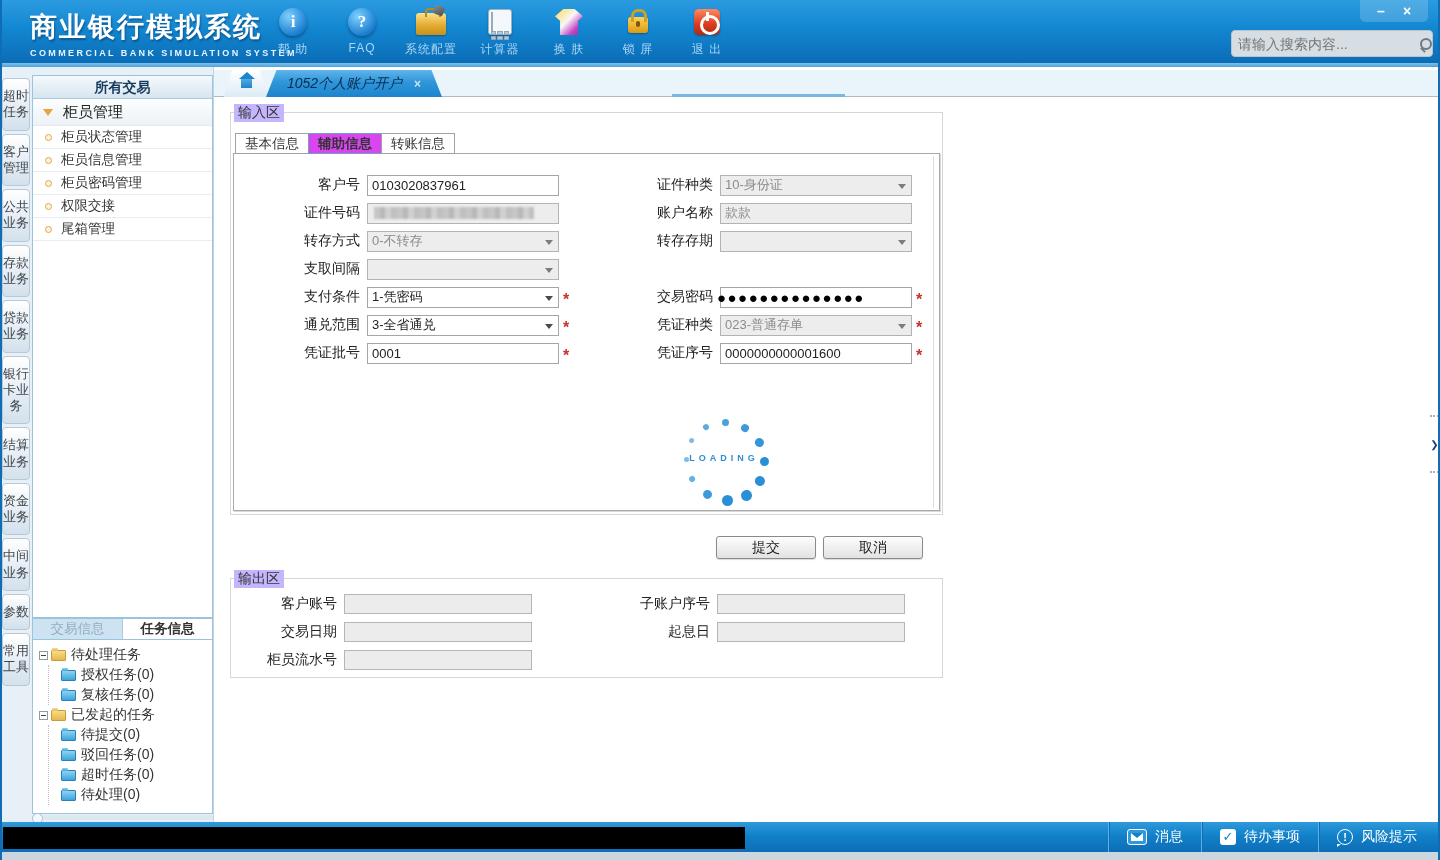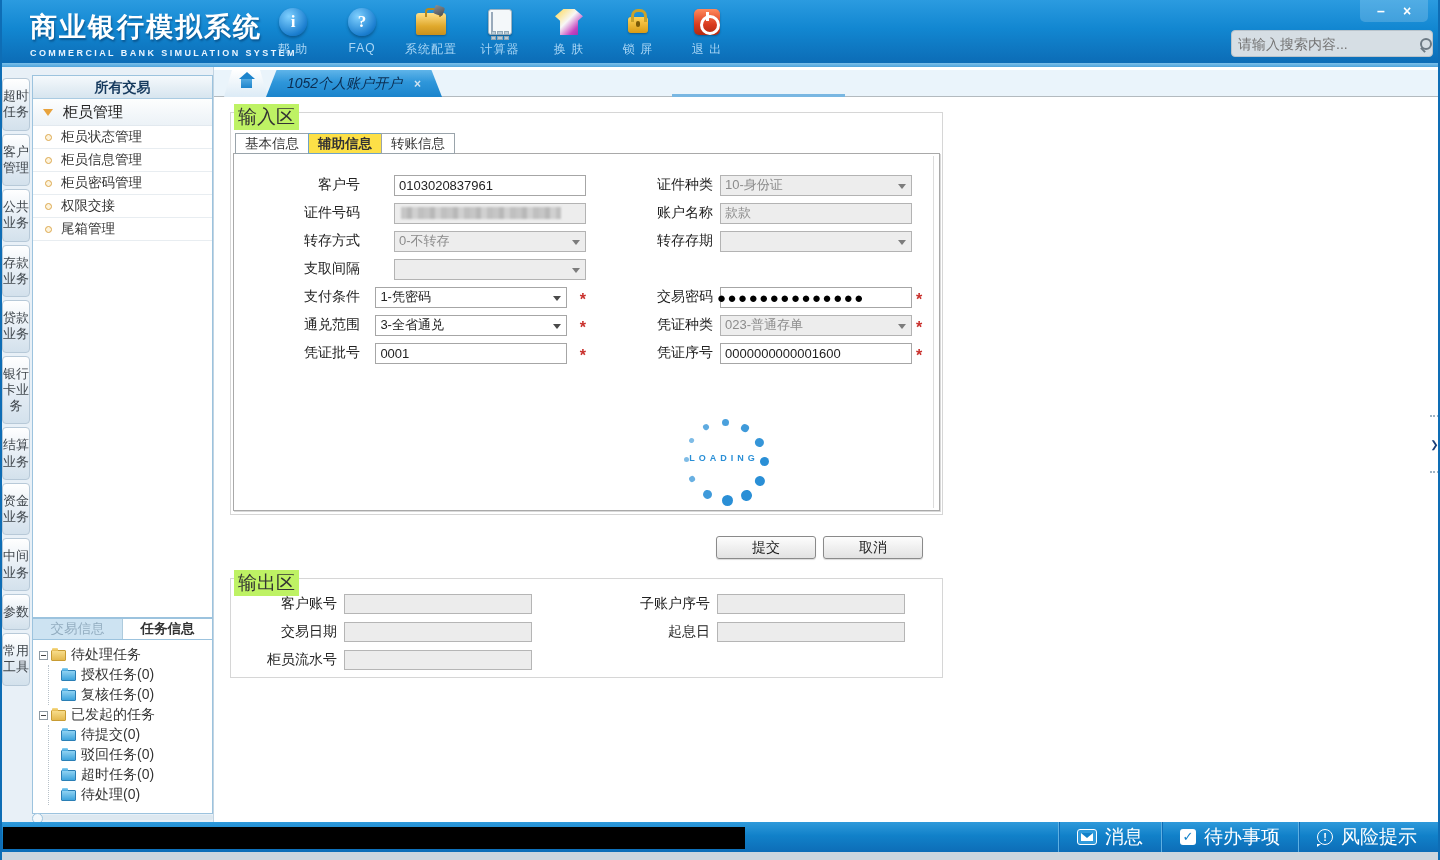--- a/index.html
+++ b/index.html
@@ -124,33 +124,33 @@
     filter:drop-shadow(0 0 1px #0d6cb6); }
   .doc-tab-label { font-size:14px; color:#0b2c50;font-style:italic; }
   .doc-tab-close { margin-left:12px; color:#cfe3f2; font-size:12px; font-weight:bold; cursor:pointer; }
   
   .collapse-handle { position:absolute; right:1px; top:415px; width:9px; height:58px;
     border-top:2px dotted #9fb4c4; border-bottom:2px dotted #9fb4c4; color:#1b3f7a;
     font-size:10px; font-weight:bold; display:flex; align-items:center; justify-content:center; cursor:pointer; }
   
   .section { position:absolute; }
   .section .sec-box { position:absolute; left:0; right:0; top:8px; bottom:0; border:1px solid #d6d6d6; }
-  .section .legend { position:absolute; left:4px; top:0; background:#bef264; padding:0 4px; font-size:19px; color:#333; z-index:2;font-family:Liberation Mono, monospace; }
+  .section .legend { position:absolute; left:4px; top:0; background:#c4b5fd; padding:0 4px; font-size:14px; color:#333; z-index:2;font-family:Liberation Mono, monospace; }
   .input-section { left:230px; top:104px; width:713px; height:411px; }
   .form-tabs { position:absolute; left:5px; top:29px; z-index:2; display:flex; }
   .form-tab { height:21px; line-height:20px; padding:0 9px; font-size:13.5px; color:#333;
     border:1px solid #9aa4ab; border-right:none; background:#fff; cursor:pointer; }
   .form-tab:last-child { border-right:1px solid #9aa4ab; }
-  .form-tab.active { background:#fde047; border-color:#6fa3c6; font-weight:bold; }
+  .form-tab.active { background:#d946ef; border-color:#6fa3c6; font-weight:bold; }
   .form-panel { position:absolute; left:3px; right:3px; top:49px; bottom:4px; border:1px solid #a9a9a9;
     background:#fff; box-shadow:1px 1px 0 #d9d9d9; }
   .form-rows { padding-top:17px; }
   .frow { height:28px; display:flex; align-items:center; }
   .fcell { display:flex; align-items:center; }
-  .fcell.l { width:352px;justify-content:space-between; }
+  .fcell.l { width:352px; }
   .fcell.l .flabel { flex:0 0 133px; }
   .fcell.r { margin-left:14px; }
   .fcell.r .flabel { flex:0 0 120px; }
   .flabel { text-align:right; padding-right:7px; font-size:14px; color:#222; white-space:nowrap; }
   .finput { width:192px; height:21px; border:1px solid #a6a6a6; background:#fff; position:relative;
     display:flex; align-items:center; padding:0 4px; font-size:13px; color:#222; }
   .finput.disabled { background:#ededed; color:#8c8c8c; border-color:#b3b3b3; }
   .finput.select { padding-right:18px; }
   .finput .arrow { position:absolute; right:5px; top:8px; width:0; height:0;
     border-left:4px solid transparent; border-right:4px solid transparent; border-top:5px solid #4a4a4a; }
@@ -179,21 +179,21 @@
   .olabel1 { flex:0 0 110px; text-align:right; padding-right:7px; font-size:14px; color:#222; white-space:nowrap; }
   .oinput { width:188px; height:20px; border:1px solid #b5b5b5; background:#ececec; }
   .olabel2 { flex:0 0 185px; text-align:right; padding-right:7px; font-size:14px; color:#222; white-space:nowrap; }
   
   .status-bar { position:absolute; left:0; top:822px; width:1440px; height:30px;
     background:linear-gradient(180deg,#2f9adb,#1181c9 45%,#0d6db7); }
   .redacted-bar { position:absolute; left:3px; top:827px; width:742px; height:22px; background:#000; }
   .status-items { position:absolute; right:5px; top:822px; height:30px; display:flex; }
   .status-item { display:flex; align-items:center; padding:0 18px; border-left:1px solid #5fb0e2;
     box-shadow:inset 1px 0 0 #0d6db7; cursor:pointer; }
-  .status-label { color:#fff; font-size:19px; margin-left:8px; white-space:nowrap; }
+  .status-label { color:#fff; font-size:14px; margin-left:8px; white-space:nowrap; }
   .mail-icon { width:20px; height:16px; background:#2f9adb; border:1px solid #fff; border-radius:3px;
     position:relative; }
   .mail-icon::before { content:""; position:absolute; left:3px; top:3px; width:12px; height:8px; background:#fff; }
   .mail-icon::after { content:""; position:absolute; left:3px; top:3px; width:0; height:0;
     border-left:6px solid transparent; border-right:6px solid transparent; border-top:5px solid #1181c9; }
   .todo-icon { width:16px; height:16px; background:#fff; border-radius:3px; color:#1181c9;
     font-size:13px; font-weight:bold; text-align:center; line-height:16px; }
   .alert-icon { width:16px; height:16px; border:1.5px solid #fff; border-radius:50%; color:#fff;
     font-size:11px; font-weight:bold; text-align:center; line-height:14px; position:relative; }
   .alert-icon::after { content:""; position:absolute; left:-1px; bottom:-3px; width:4px; height:3px; background:#fff;

